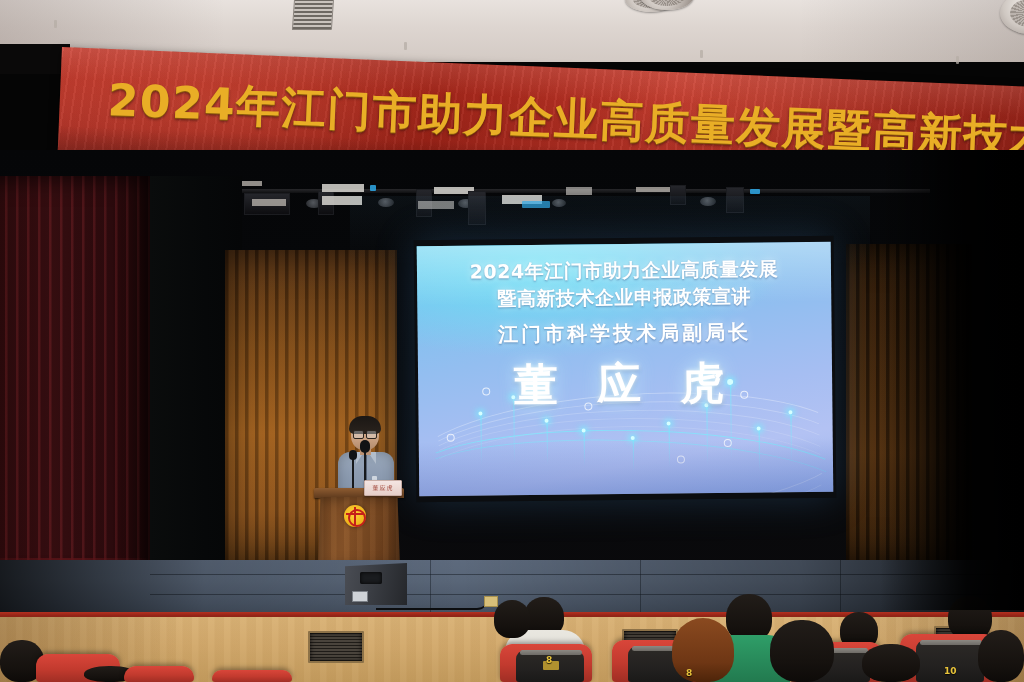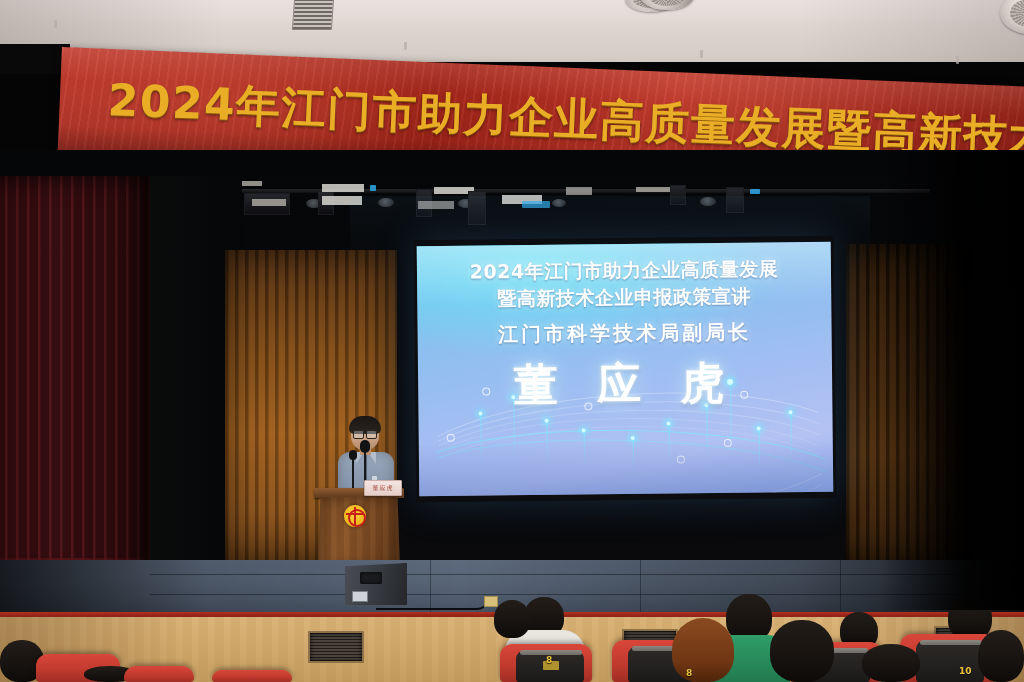--- a/index.html
+++ b/index.html
@@ -548,21 +548,21 @@
   <div class="seat-back" style="left:628px;top:646px;width:66px;height:36px;"></div>
   <div class="seat-strip" style="left:632px;top:646px;width:60px;"></div>
 
   <div class="seat" style="left:790px;top:642px;width:92px;height:40px;"></div>
   <div class="seat-back" style="left:804px;top:648px;width:66px;height:34px;"></div>
   <div class="seat-strip" style="left:808px;top:648px;width:60px;"></div>
 
   <div class="seat" style="left:900px;top:634px;width:96px;height:48px;"></div>
   <div class="seat-back" style="left:916px;top:640px;width:68px;height:42px;"></div>
   <div class="seat-strip" style="left:920px;top:640px;width:62px;"></div>
-  <div class="seatnum" style="left:944px;top:666px;margin-left:15px;">10</div>
+  <div class="seatnum" style="left:944px;top:666px;">10</div>
 
   <div class="pHead pHairBrown" style="left:672px;top:618px;width:62px;height:64px;border-radius:50% 50% 40% 40%;"></div>
   <div class="pHead" style="left:770px;top:620px;width:64px;height:62px;"></div>
   <div class="pHead" style="left:862px;top:644px;width:58px;height:38px;"></div>
   <div class="pHead" style="left:978px;top:630px;width:46px;height:52px;"></div>
   <div class="pHead" style="left:84px;top:666px;width:52px;height:16px;"></div>
 
   <div class="seat" style="left:124px;top:666px;width:70px;height:16px;"></div>
   <div class="seat" style="left:212px;top:670px;width:80px;height:12px;"></div>
 

